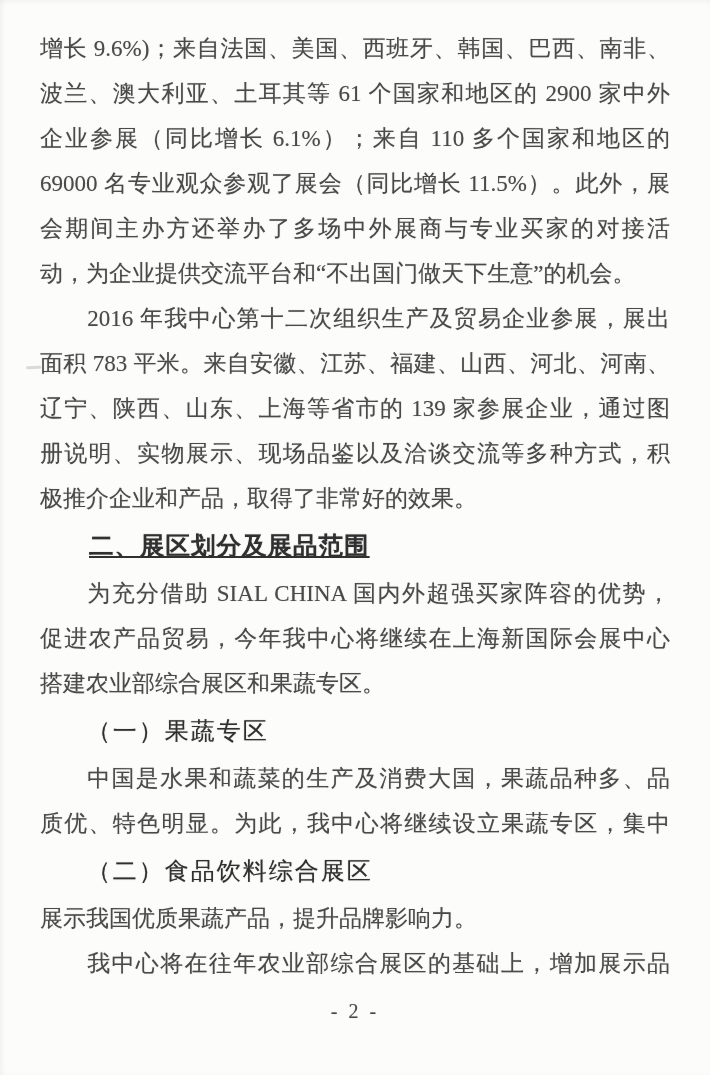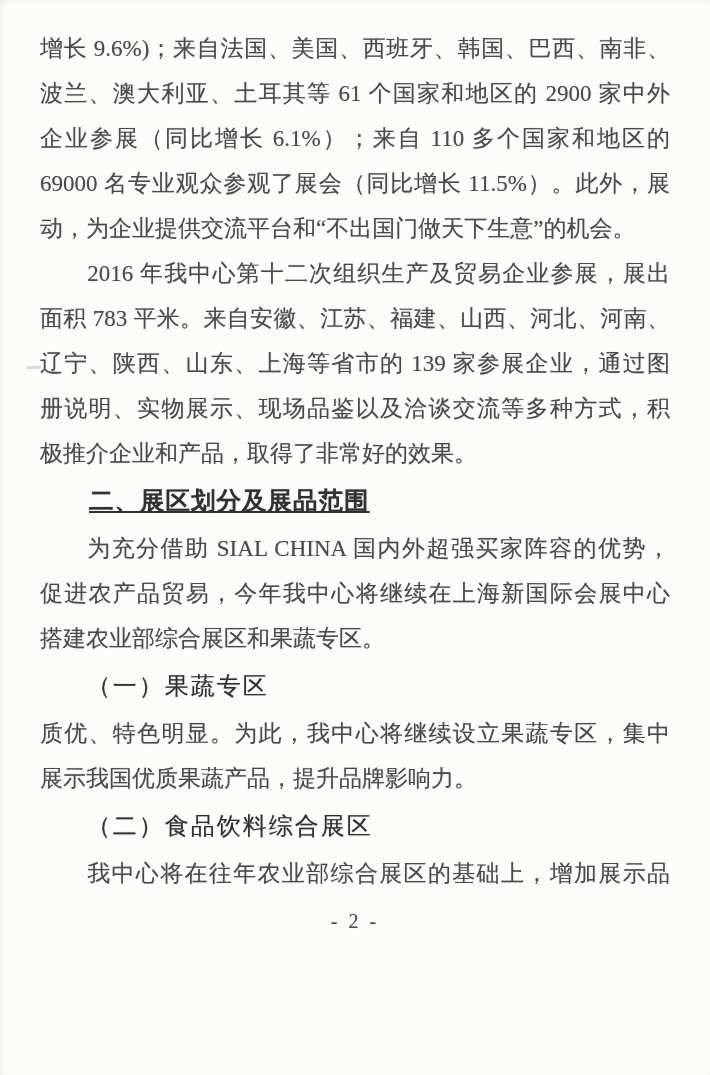--- a/index.html
+++ b/index.html
@@ -89,31 +89,33 @@
 </style>
 </head>
 <body>
 
 <div class="page">
   <div class="content" id="content">
       <div class="line">增长 9.6%)；来自法国、美国、西班牙、韩国、巴西、南非、</div>
       <div class="line">波兰、澳大利亚、土耳其等 61 个国家和地区的 2900 家中外</div>
       <div class="line">企业参展（同比增长 6.1%）；来自 110 多个国家和地区的</div>
       <div class="line">69000 名专业观众参观了展会（同比增长 11.5%）。此外，展</div>
+      <div class="line">会期间主办方还举办了多场中外展商与专业买家的对接活</div>
       <div class="line last">动，为企业提供交流平台和“不出国门做天下生意”的机会。</div>
       <div class="line indent">2016 年我中心第十二次组织生产及贸易企业参展，展出</div>
       <div class="line">面积 783 平米。来自安徽、江苏、福建、山西、河北、河南、</div>
       <div class="line">辽宁、陕西、山东、上海等省市的 139 家参展企业，通过图</div>
       <div class="line">册说明、实物展示、现场品鉴以及洽谈交流等多种方式，积</div>
       <div class="line last">极推介企业和产品，取得了非常好的效果。</div>
       <div class="line h1">二、展区划分及展品范围</div>
       <div class="line indent">为充分借助 SIAL CHINA 国内外超强买家阵容的优势，</div>
       <div class="line">促进农产品贸易，今年我中心将继续在上海新国际会展中心</div>
       <div class="line last">搭建农业部综合展区和果蔬专区。</div>
       <div class="line h2">（一）果蔬专区</div>
+      <div class="line indent">中国是水果和蔬菜的生产及消费大国，果蔬品种多、品</div>
       <div class="line">质优、特色明显。为此，我中心将继续设立果蔬专区，集中</div>
+      <div class="line h2">（二）食品饮料综合展区</div>
       <div class="line last">展示我国优质果蔬产品，提升品牌影响力。</div>
-      <div class="line h2">（二）食品饮料综合展区</div>
       <div class="line indent">我中心将在往年农业部综合展区的基础上，增加展示品</div>
     </div>
   <div class="page-number">- 2 -</div>
   <div class="artifact"></div>
 </div>
 
 </body></html>

